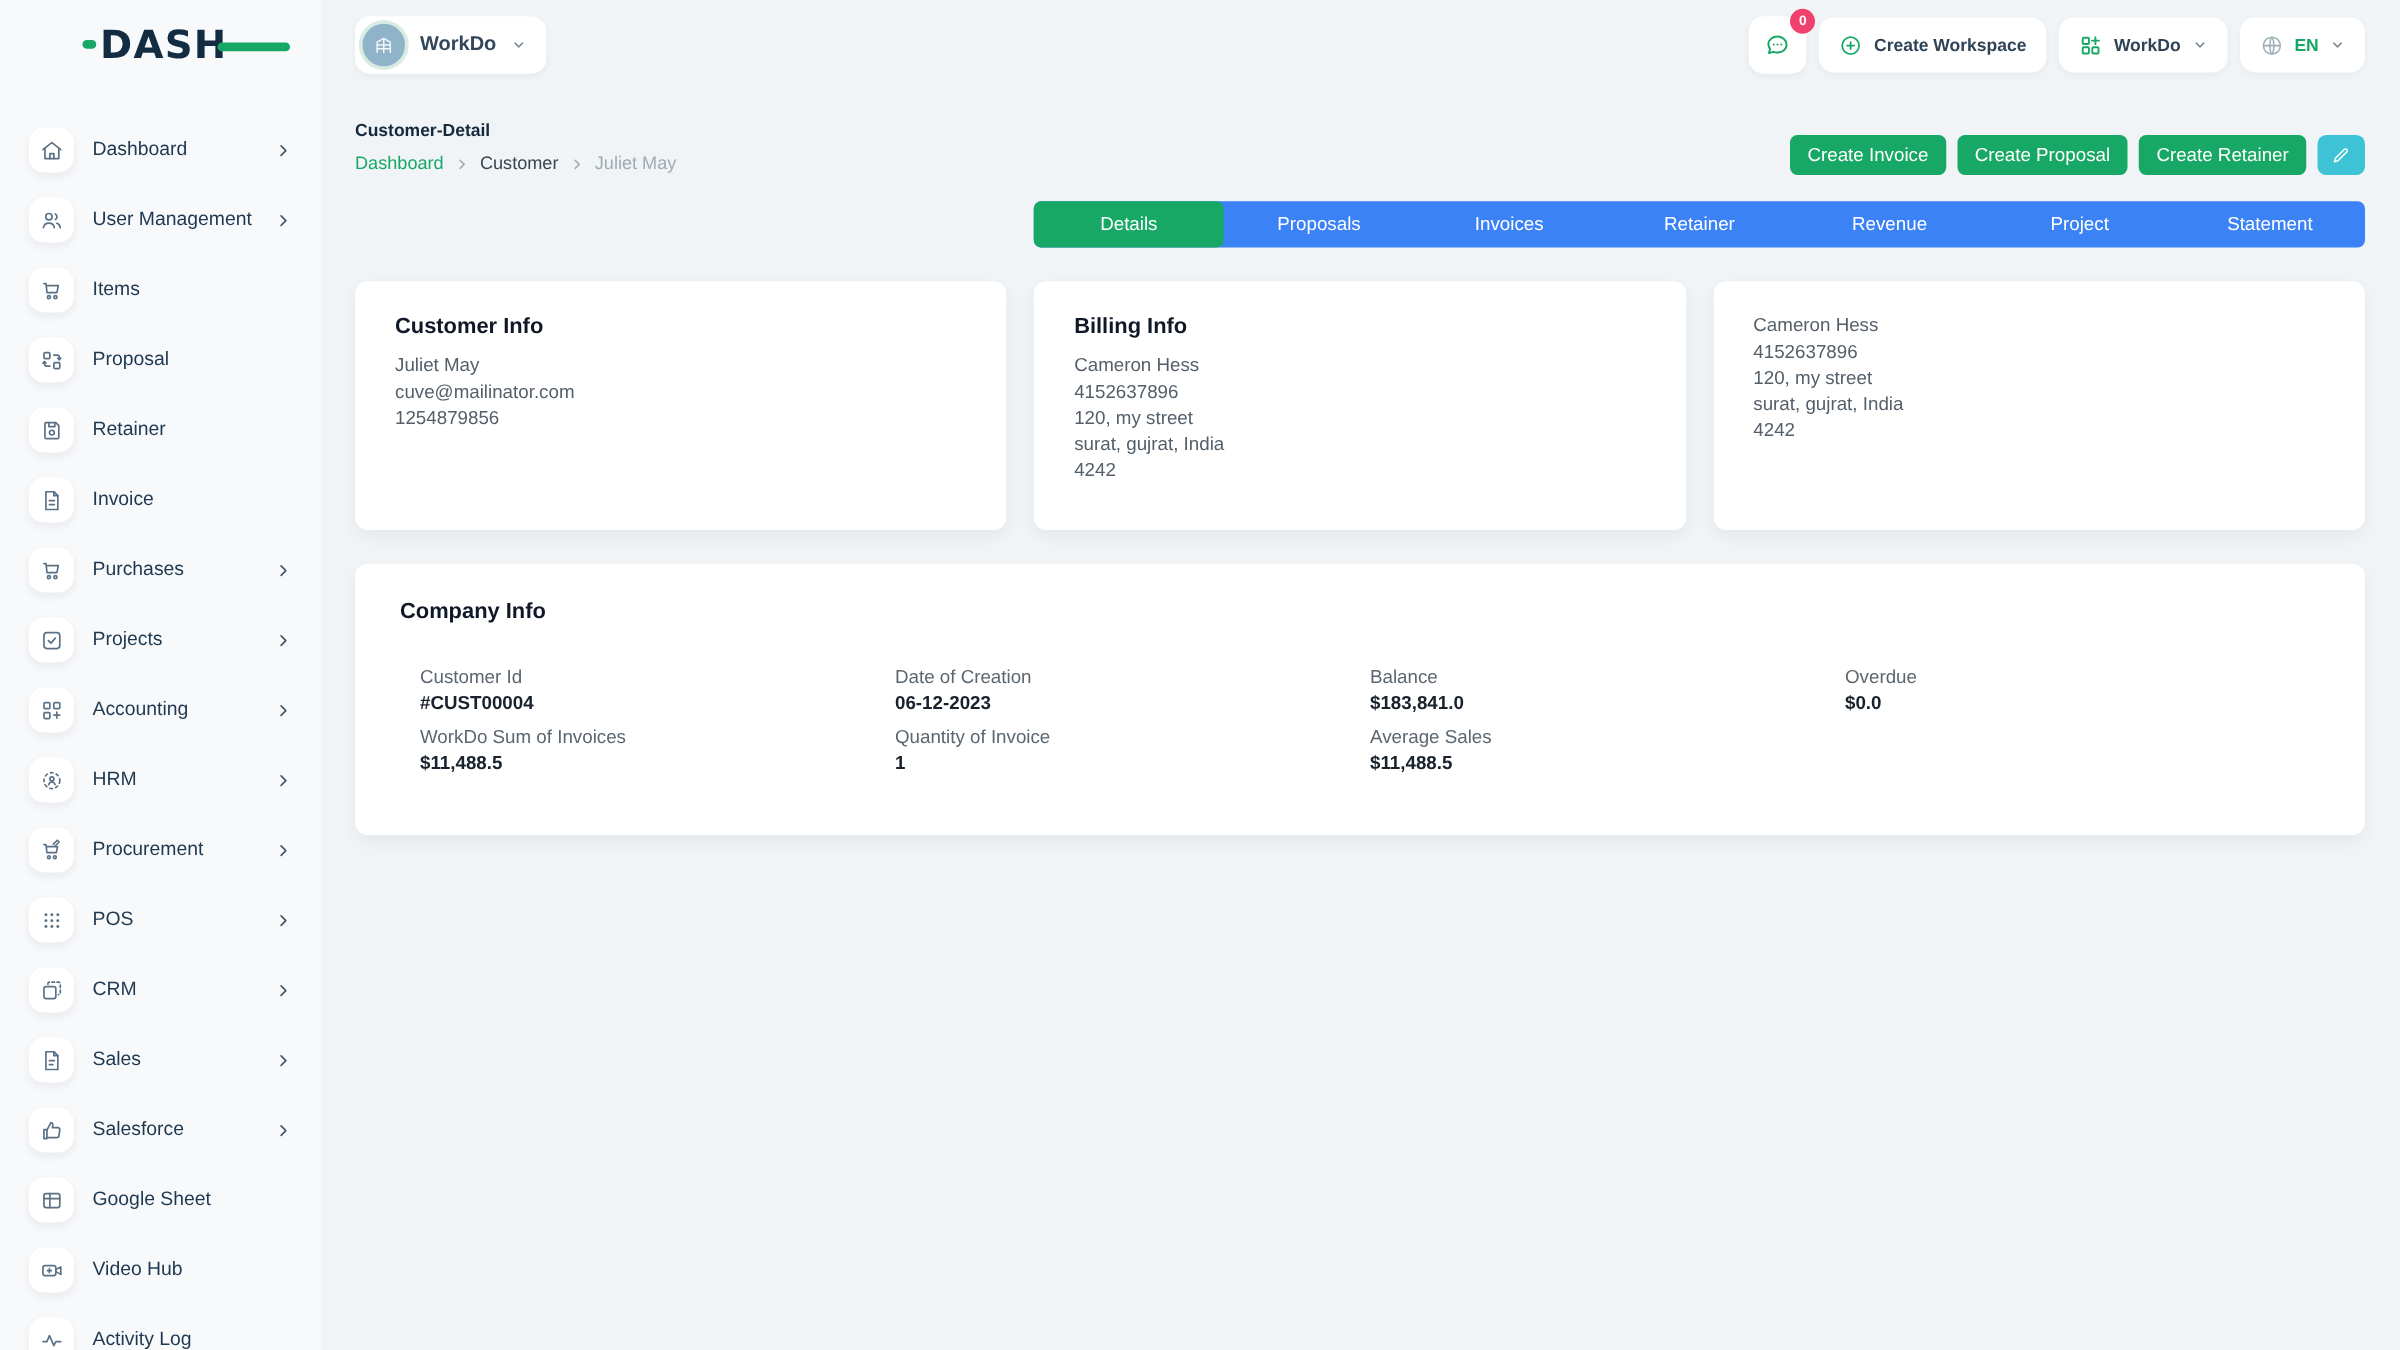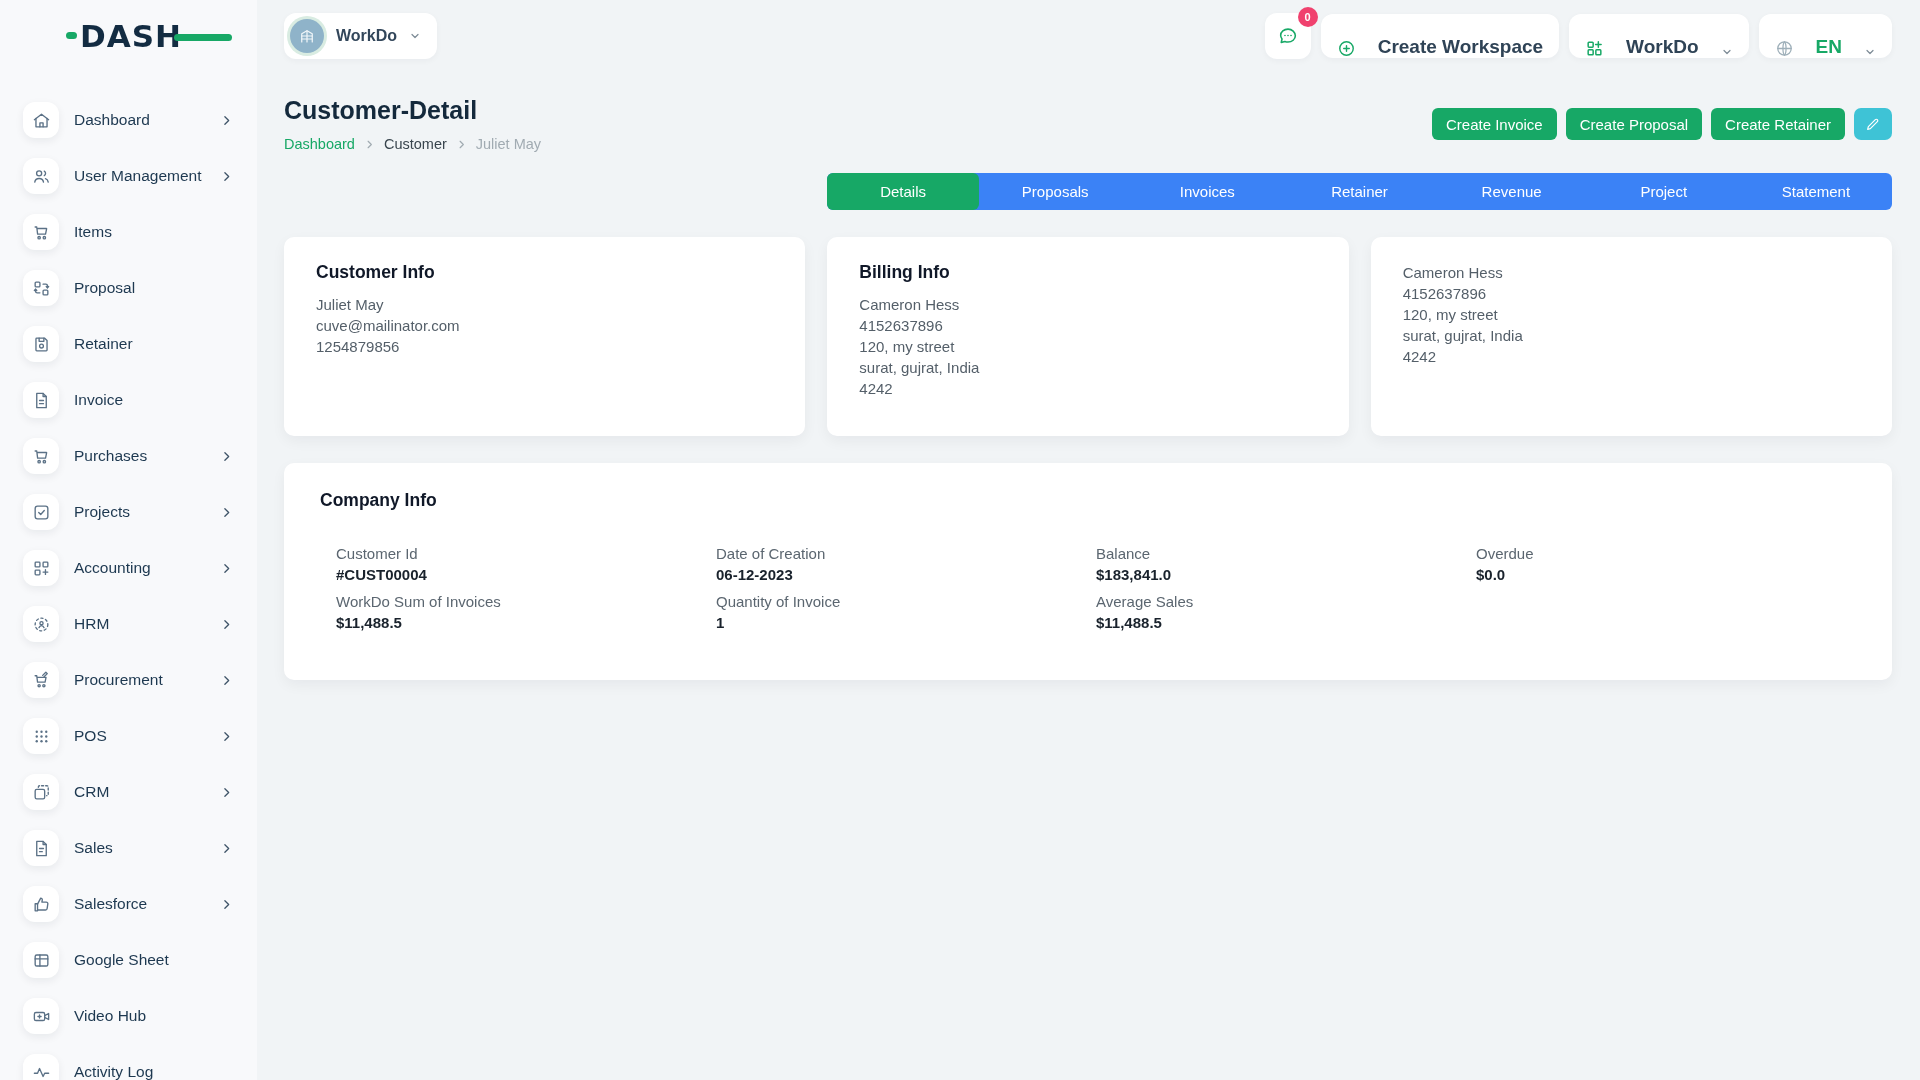--- a/index.html
+++ b/index.html
@@ -27,30 +27,30 @@
   .topbar { height:72px; display:flex; align-items:center; }
   .pill { background:#fff; border-radius:12px; box-shadow:0 2px 6px rgba(16,24,40,.04); display:flex; align-items:center; cursor:pointer; }
   .ws-pill { height:46px; padding:6px 16px 6px 6px; gap:12px; }
   .avatar { width:34px; height:34px; border-radius:50%; background:#8fb3c9; display:grid; place-items:center; color:#f2f7fa; box-shadow:0 0 0 3px #d9ece2; }
   .avatar svg { width:18px; height:18px; }
   .ws-label { font-size:16px; font-weight:600; color:#32465a; }
   .topbar-right { margin-left:auto; display:flex; align-items:center; gap:10px; }
   .chat-tile { width:46px; height:46px; border-radius:12px; background:#fff; box-shadow:0 2px 6px rgba(16,24,40,.04); display:grid; place-items:center; position:relative; cursor:pointer; }
   .chat-tile svg { width:22px; height:22px; color:#17a866; }
   .badge { position:absolute; top:-6px; right:-7px; min-width:20px; height:20px; border-radius:10px; background:#f0416e; color:#fff; font-size:11px; font-weight:700; display:grid; place-items:center; padding:0 5px; }
-  .top-btn { height:44px; padding:0 16px; gap:22px; font-size:19px; font-weight:600; color:#2f4356; border-radius:12px;align-items:flex-end; }
+  .top-btn { height:44px; padding:0 16px; gap:9px; font-size:14px; font-weight:600; color:#2f4356; border-radius:12px; }
   .top-btn svg { width:19px; height:19px; }
   .green-ic { color:#17a866; }
   .gray-ic { color:#9fb0ba; }
   .lang { color:#17a866; font-weight:700; }
   .chev-down { color:#7d8b96; display:flex; }
   .chev-down svg { width:12px; height:12px; }
 
   .page-head { display:flex; align-items:flex-start; margin-top:24px; }
-  .page-title { font-size:25px; font-weight:700; color:#14293c; }
+  .page-title { font-size:14px; font-weight:700; color:#14293c; }
   .breadcrumb { margin-top:11px; display:flex; align-items:center; gap:9px; font-size:14.5px; }
   .bc-link { color:#17a866; cursor:pointer; }
   .bc-sep { color:#a1abb2; display:flex; } .bc-sep svg { width:11px; height:11px; }
   .bc-current-parent { color:#39454e; cursor:pointer; }
   .bc-current { color:#a1abb2; }
   .head-actions { margin-left:auto; display:flex; gap:9px; margin-top:12px; }
   .btn-green { height:32px; padding:0 14px; background:#17a866; color:#fff; font-size:15px; font-weight:500; border:none; border-radius:6px; cursor:pointer; font-family:inherit;text-align:center; }
   .btn-edit { width:38px; height:32px; background:#3ec3d6; border:none; border-radius:7px; display:grid; place-items:center; color:#fff; cursor:pointer; }
   .btn-edit svg { width:16px; height:16px; }
 

